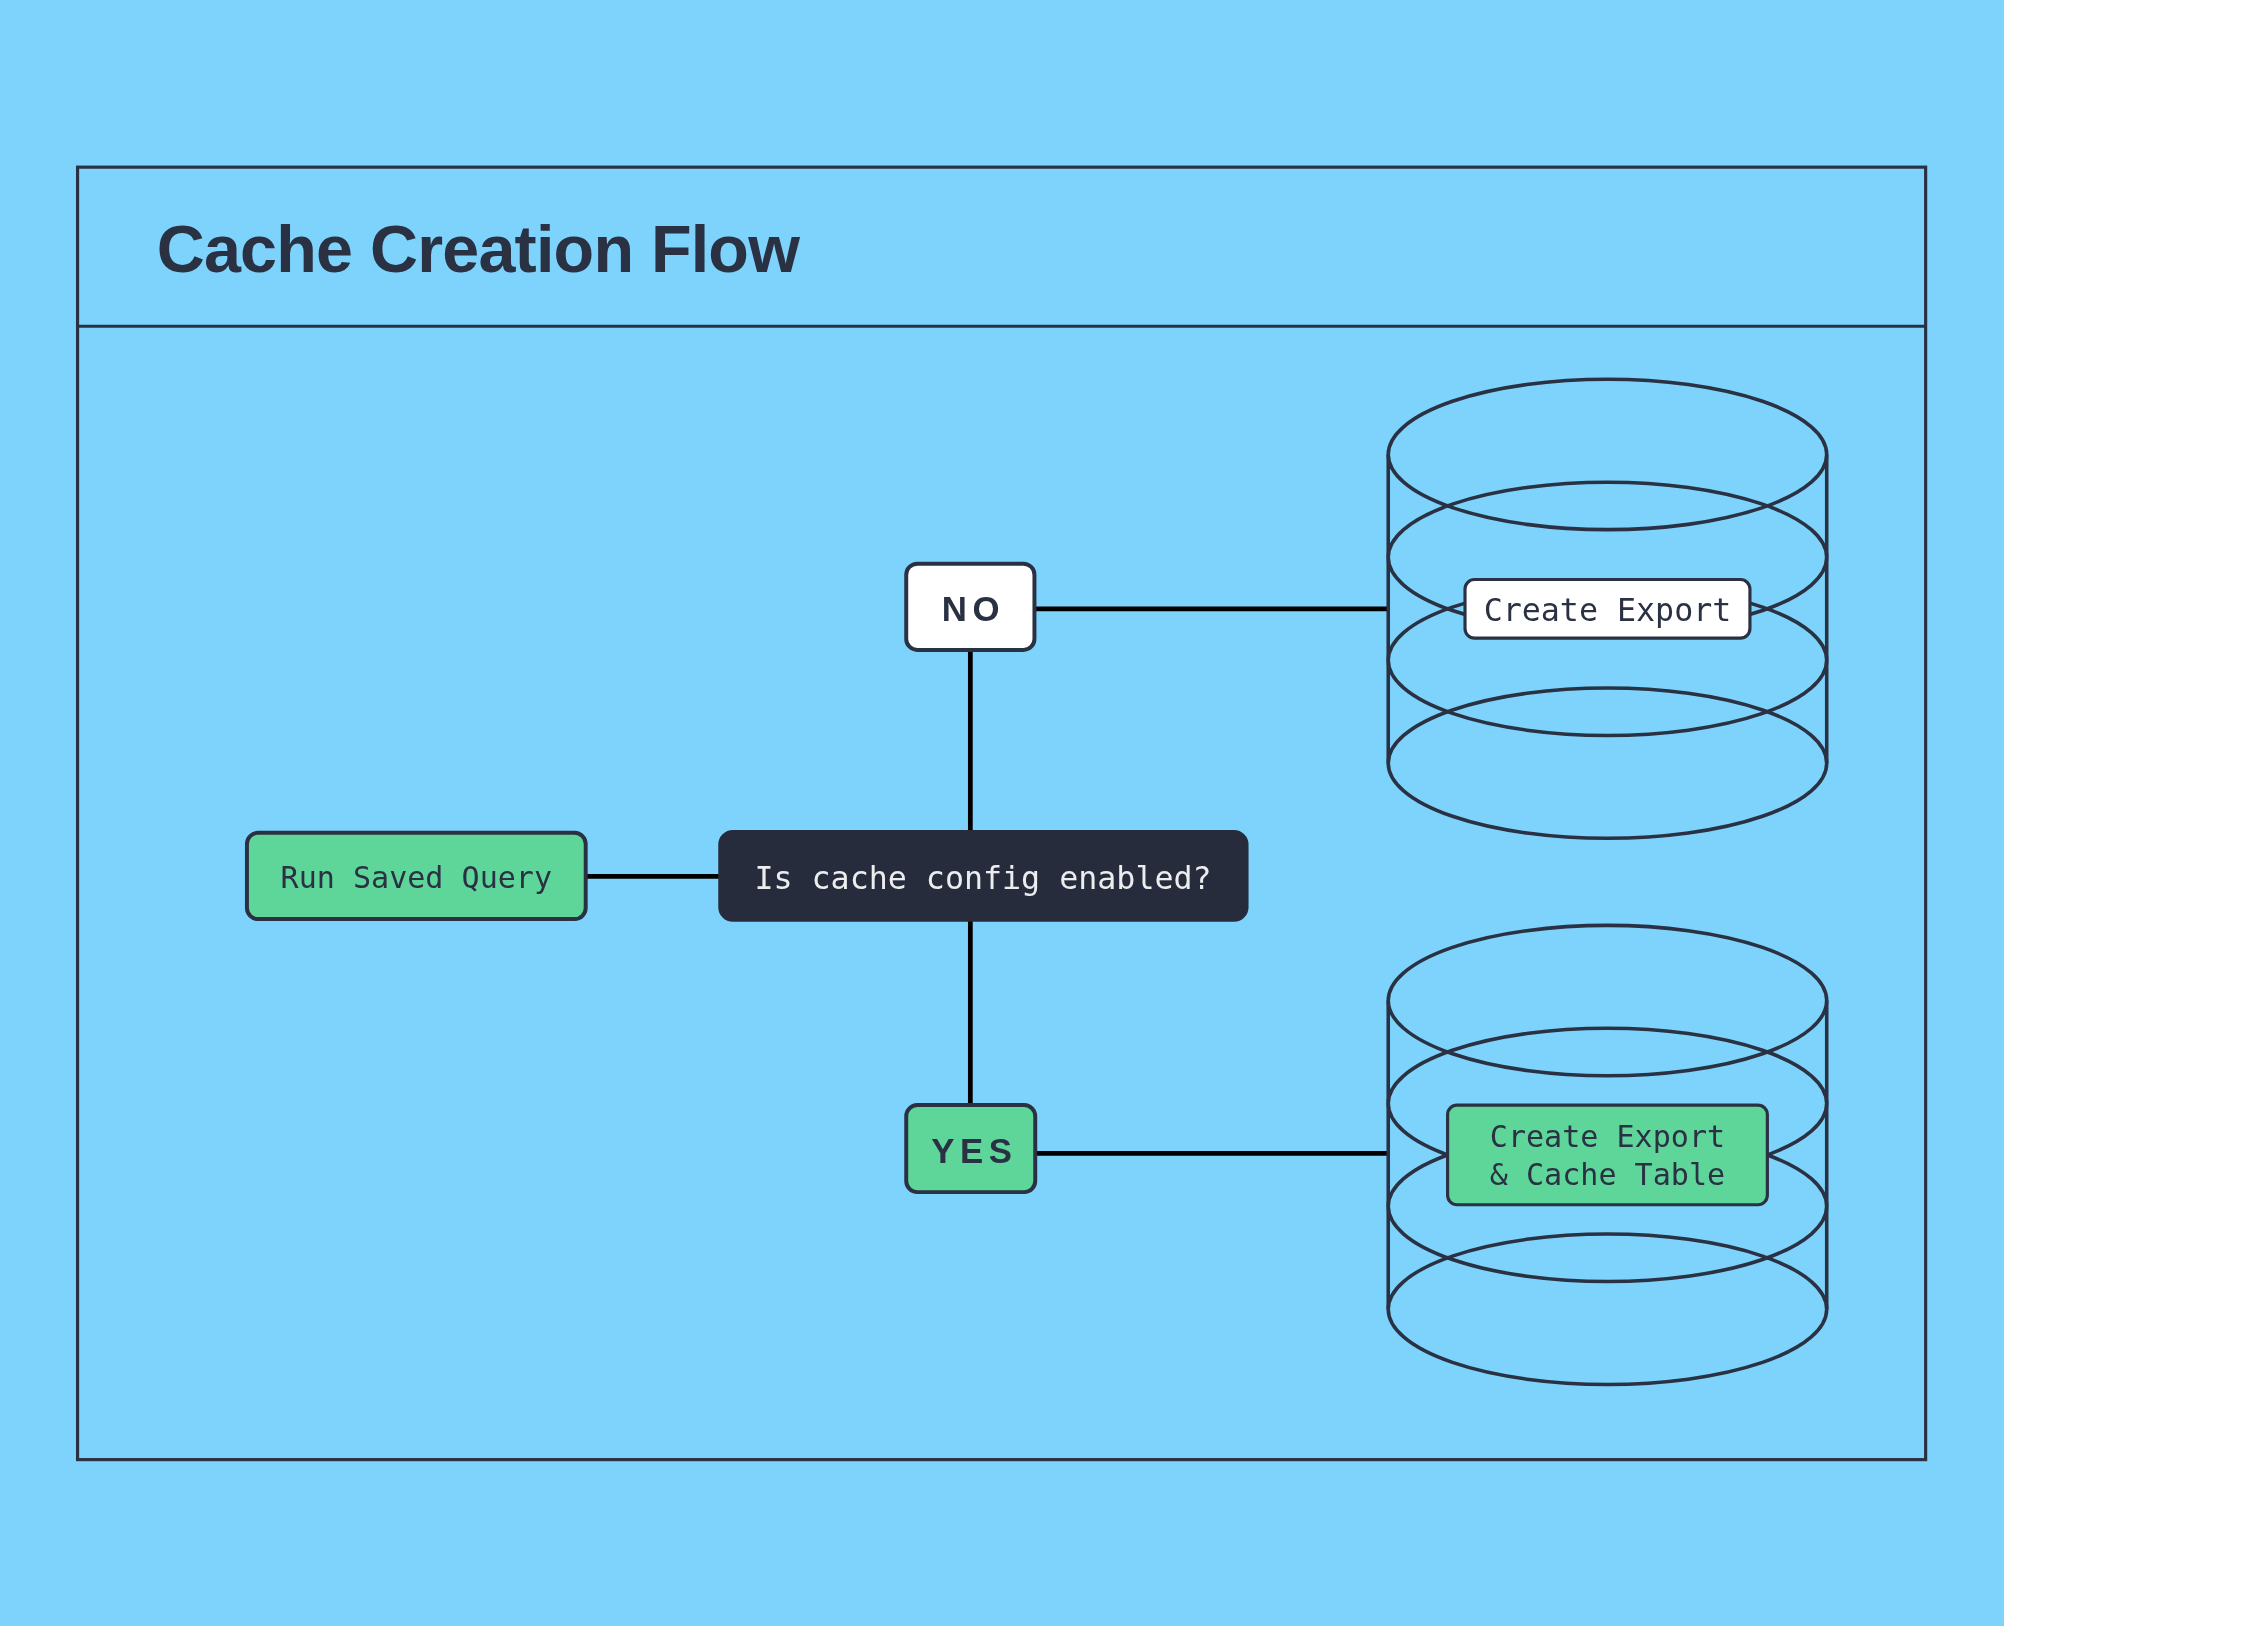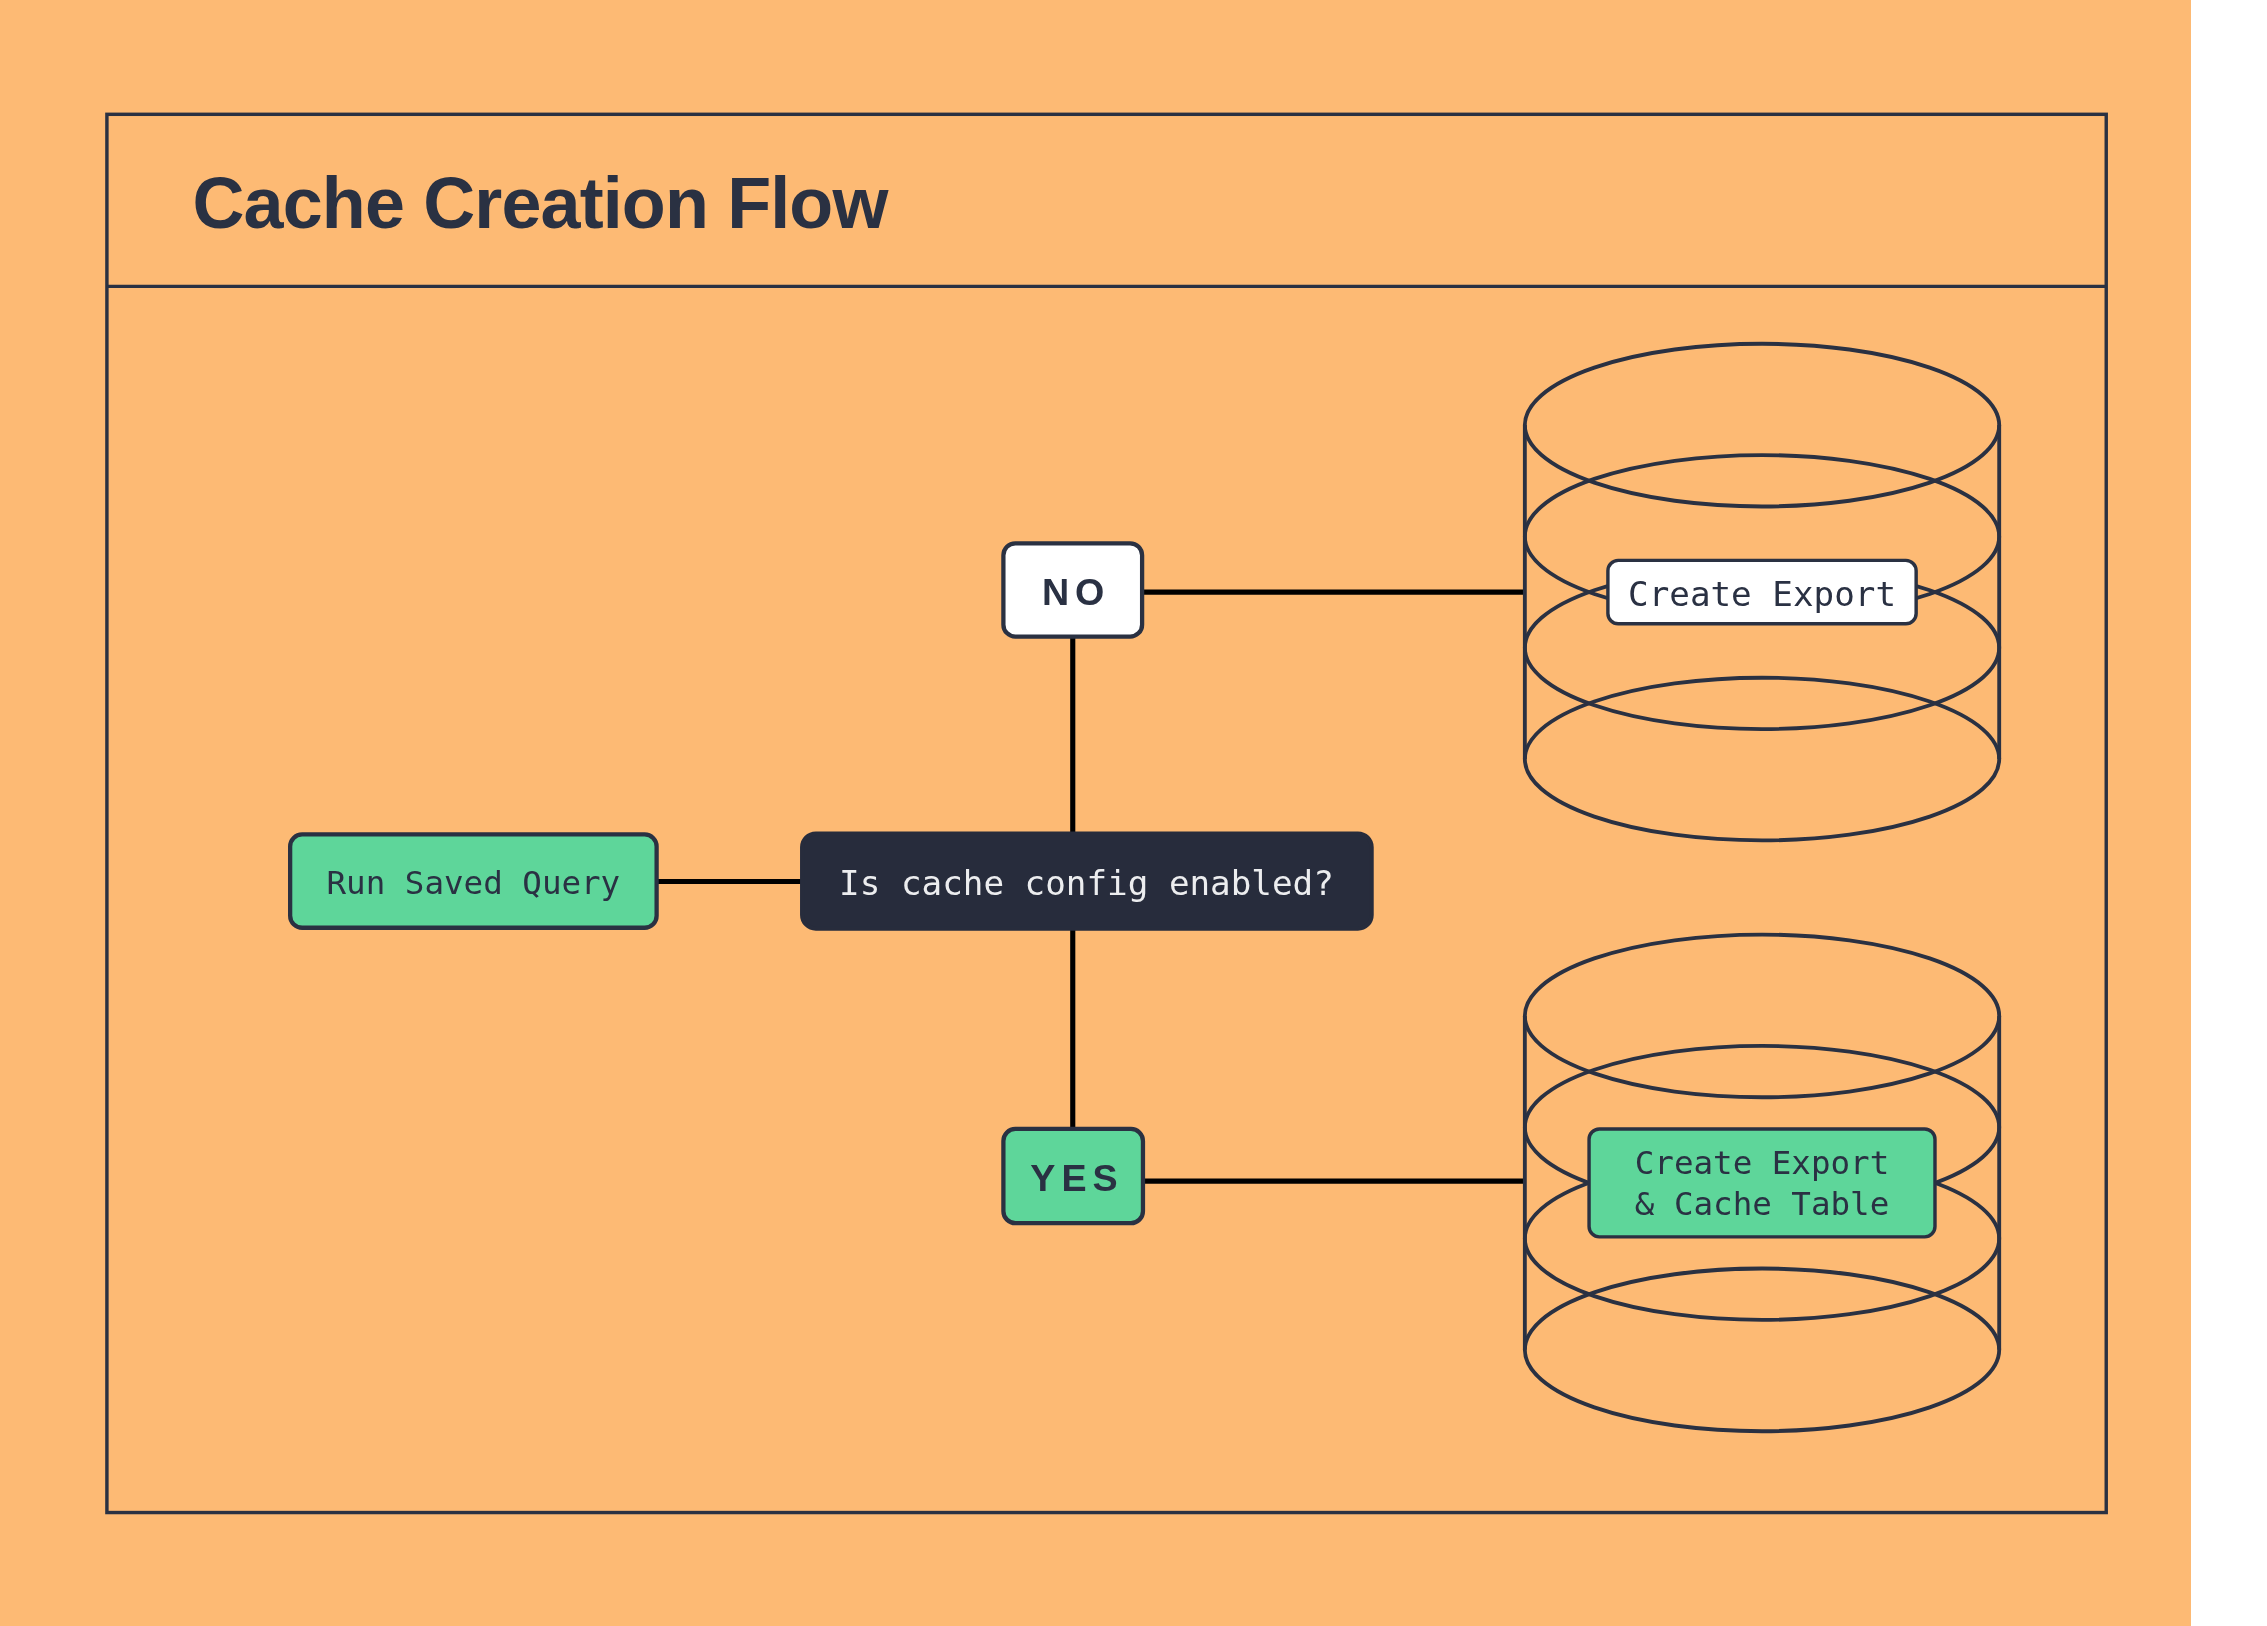--- a/index.html
+++ b/index.html
@@ -1,22 +1,21 @@
 <!DOCTYPE html>
 <html style="font-size:14.3px"><head>
 <meta charset="utf-8">
 <style>
   html, body { margin: 0; padding: 0; background: #ffffff; }
   .canvas {
     position: relative;
-    width: 2168px;
+    width: 2004px;
     height: 1626px;
-    background: #fdba74;
+    background: #7dd3fc;
     font-family: "Liberation Sans", sans-serif;
-    padding-left: 23px;
   }
   svg { display: block; width: 100%; height: 100%; }
 
   
   .frame        { fill: none; stroke: #2A3142; stroke-width: 4; }
   .divider      { stroke: #2A3142; stroke-width: 4; }
   .title        { fill: #2A3142; font-family: "Liberation Sans", sans-serif;
                   font-weight: 700; font-size: 84px; letter-spacing: -1px;
                   dominant-baseline: central; }
 

